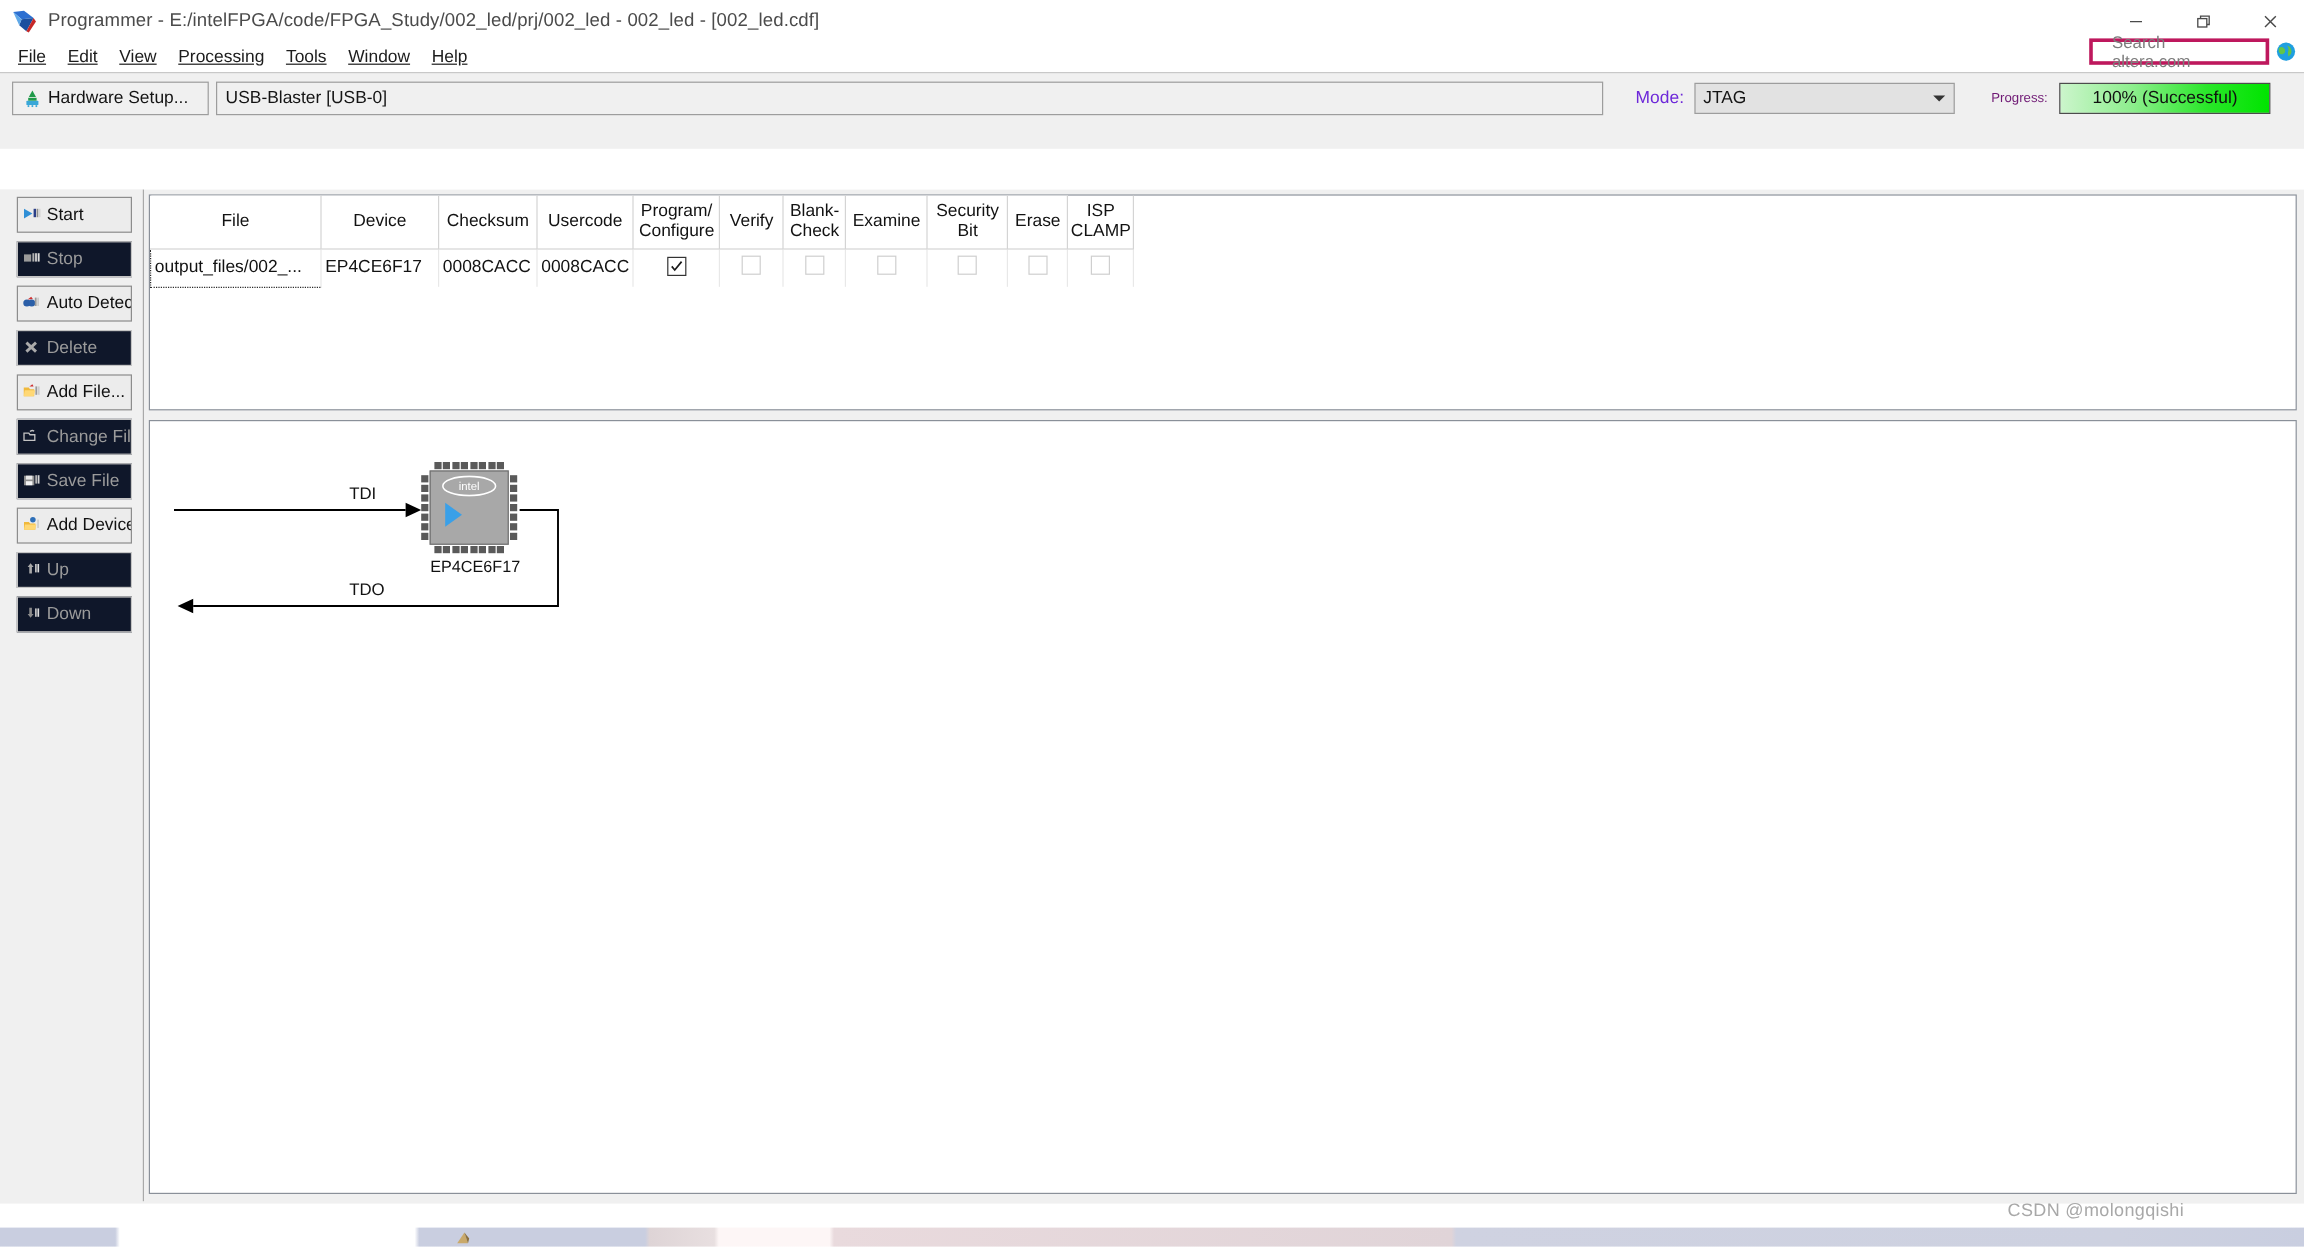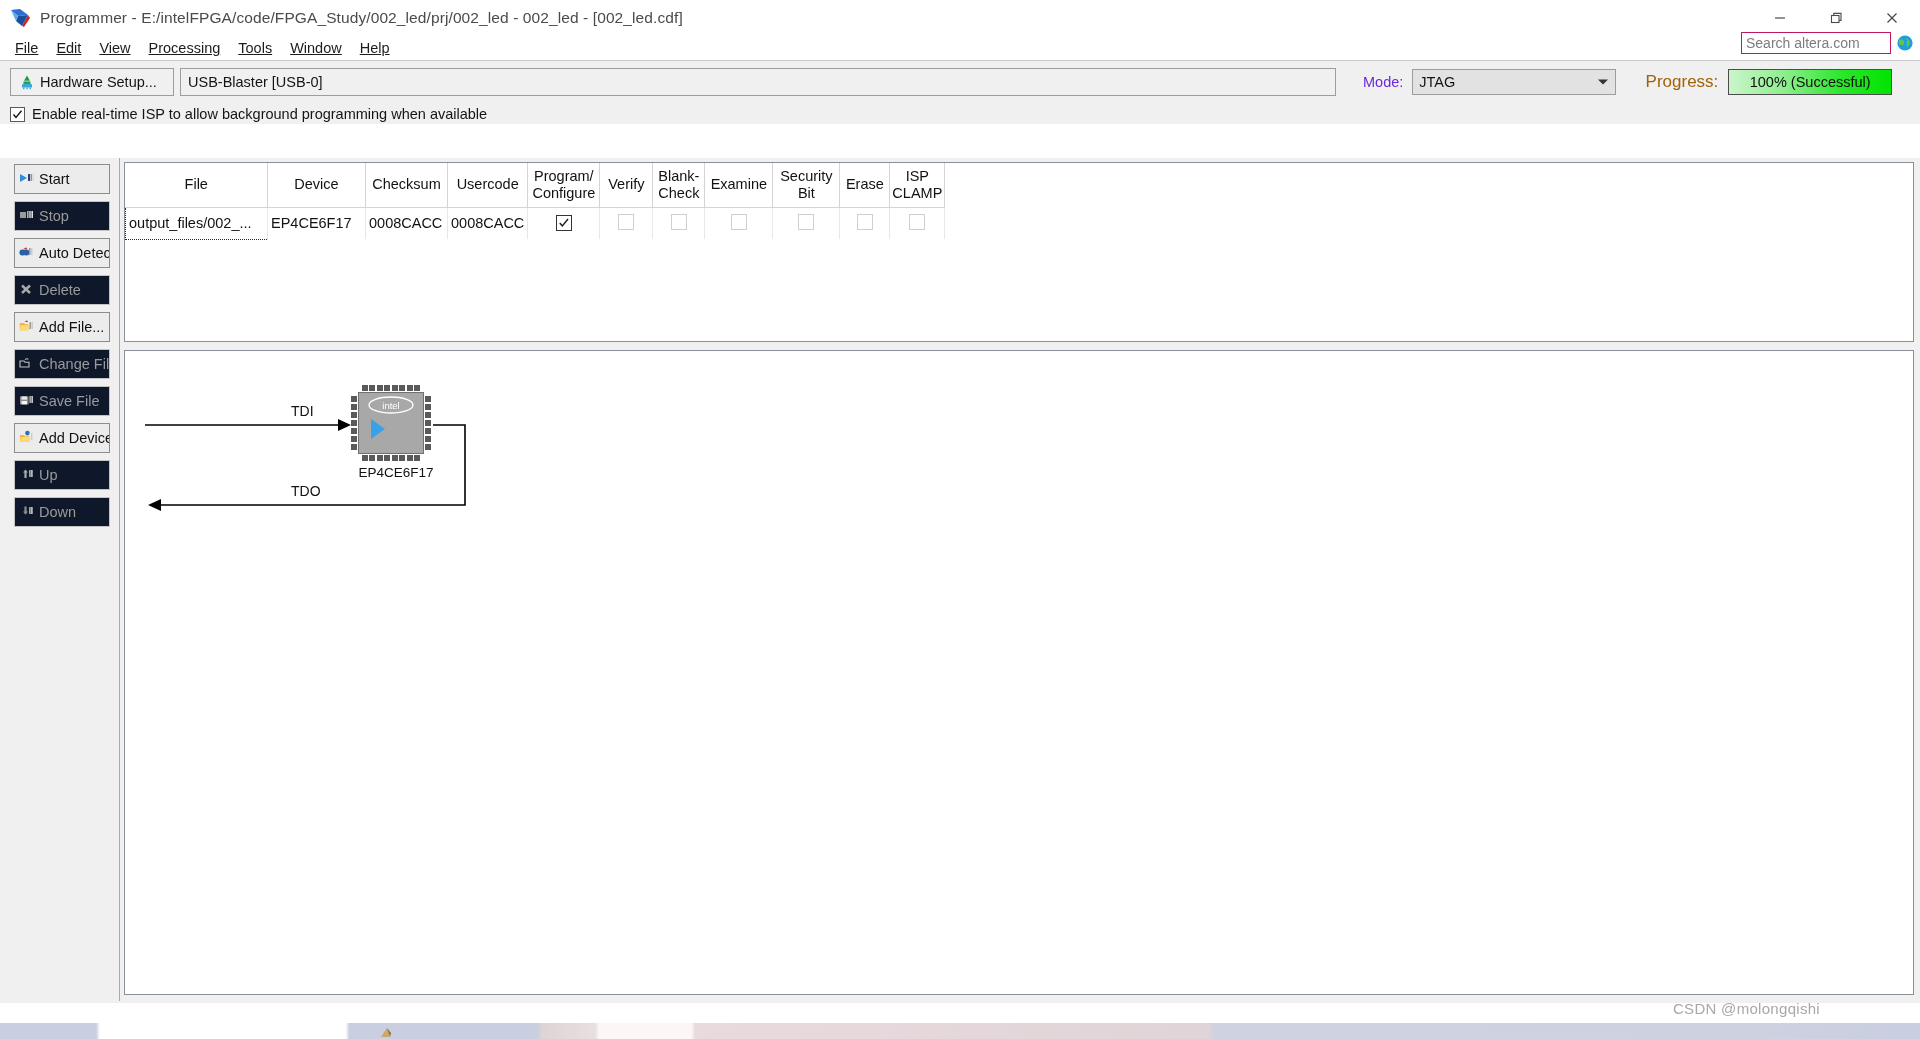--- a/index.html
+++ b/index.html
@@ -58,25 +58,25 @@
   }
   .menu-item u { text-decoration: underline; }
 
   .search-wrap {
     position: absolute;
     right: 6px; top: -4px;
     display: flex; align-items: center;
   }
   .search-box {
     width: 150px; height: 22px;
-    border: 1px solid #be185d;
+    border: 3px solid #be185d;
     background: #ffffff;
     font-size: 14px;
     color: #7c7c7c;
-    padding: 0 4px;
+    padding: 0 16px;
     display: flex; align-items: center;
     font-family: "Liberation Sans", sans-serif;
   }
   .globe-icon { width: 18px; height: 18px; margin-left: 5px; }
 
   
   .topstrip {
     background: #f0f0f0;
     border-top: 1px solid #c8c8c8;
     padding: 6px 28px 0 10px;
@@ -126,22 +126,22 @@
   .mode-arrow {
     position: absolute; right: 7px; top: 50%;
     transform: translateY(-50%);
     width: 0; height: 0;
     border-left: 5px solid transparent;
     border-right: 5px solid transparent;
     border-top: 5px solid #333;
   }
   .progress-label {
     margin-left: 30px;
-    font-size: 17px;
-    color: #a16207;
+    font-size: 11px;
+    color: #701a75;
   }
   .progress-bar {
     margin-left: 10px;
     width: 178px; height: 26px;
     border: 1px solid #4c4c4c;
     background: linear-gradient(to right, #ccf5cc 0%, #8cee8c 35%, #2ae62a 70%, #00e400 100%);
     display: flex; align-items: center; justify-content: center;
     font-size: 14.5px;
     color: #101010;
   }
@@ -386,28 +386,20 @@
     <div class="hw-input">USB-Blaster [USB-0]</div>
     <span class="mode-label">Mode:</span>
     <div class="mode-select">
       <span>JTAG</span>
       <span class="mode-arrow"></span>
     </div>
     <span class="progress-label">Progress:</span>
     <div class="progress-bar">
       <span>100% (Successful)</span>
     </div>
-  </div>
-  <div class="row2">
-    <span class="cb">
-      <svg width="11" height="11" viewBox="0 0 11 11">
-          <polyline points="1.5,5.5 4,8.5 9.5,1.8" fill="none" stroke="#151515" stroke-width="1.4"></polyline>
-        </svg>
-    </span>
-    <span class="isp-text">Enable real-time ISP to allow background programming when available</span>
   </div>
 </div>
 
 <div class="body-area">
 
   <div class="sidebuttons">
 
     <div class="sbtn enabled">
       <span class="bicon">
         <svg width="16" height="16" viewBox="0 0 16 16">

